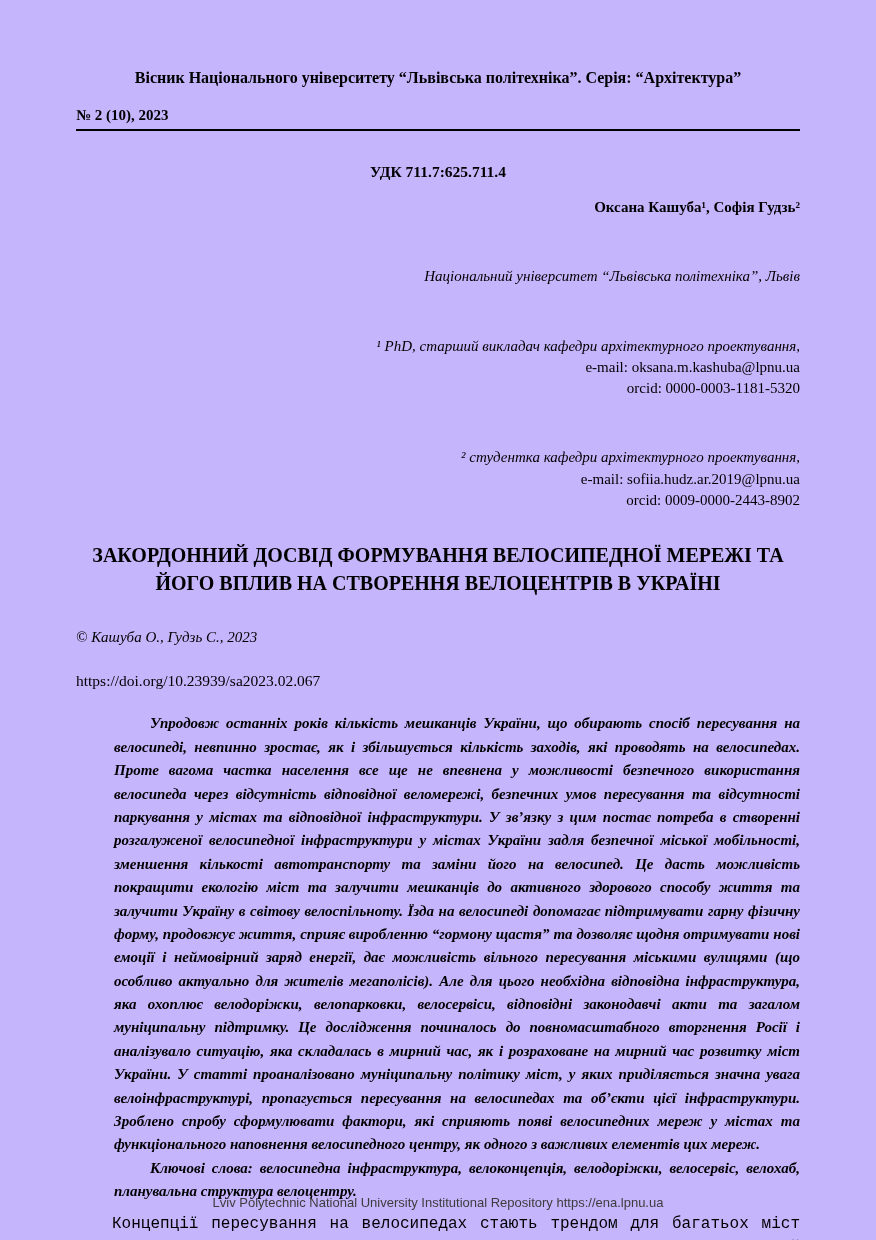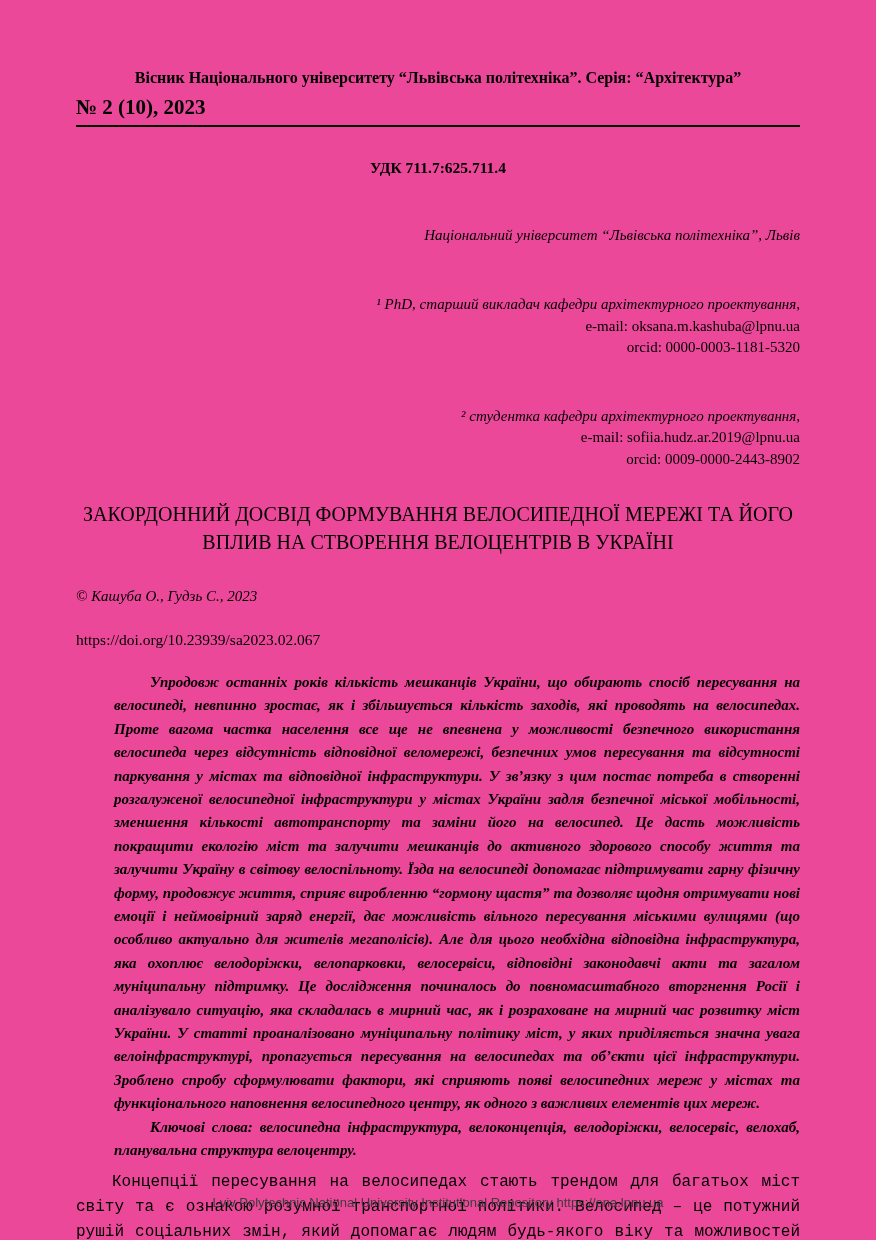--- a/index.html
+++ b/index.html
@@ -5,38 +5,38 @@
   html, body {
     margin: 0;
     padding: 0;
     background: #ffffff;
   }
   .page {
     position: relative;
     width: 876px;
     height: 1240px;
     margin: 0 auto;
-    background: #ec4899;
+    background: #c4b5fd;
     color: #000000;
     font-family: "Liberation Serif", "DejaVu Serif", serif;
     overflow: hidden;
   }
   .content {
     padding: 68px 76px 0 76px;
   }
   .journal-header {
     text-align: center;
     font-weight: bold;
     font-size: 16px;
     line-height: 1.25;
   }
   .issue-line {
     font-weight: bold;
-    font-size: 21px;
-    margin-top: 7px;
+    font-size: 15px;
+    margin-top: 19px;
   }
   .header-rule {
     border: none;
     border-top: 2px solid #000000;
     margin: 5px 0 0 0;
   }
   .udc {
     text-align: center;
     font-weight: bold;
     font-size: 15.5px;
@@ -47,21 +47,21 @@
     font-size: 15px;
     line-height: 1.42;
     margin-top: 16px;
   }
   .authors-names {
     font-weight: bold;
   }
   .italic { font-style: italic; margin-top: 48px; }
   .paper-title {
     text-align: center;
-    font-weight: normal;
+    font-weight: bold;
     font-size: 20px;
     line-height: 1.4;
     margin-top: 30px;
   }
   .copyright-line {
     font-style: italic;
     font-size: 15px;
     margin-top: 32px;
   }
   .doi-line {
@@ -113,20 +113,21 @@
 
     <div class="journal-header">Вісник Національного університету “Львівська політехніка”. Серія: “Архітектура”</div>
 
     <div class="issue-line">№ 2 (10), 2023</div>
 
     <hr class="header-rule">
 
     <div class="udc">УДК 711.7:625.711.4</div>
 
     <div class="authors-block">
+      <div class="authors-names">Оксана Кашуба¹, Софія Гудзь²</div>
       <div class="italic">Національний університет “Львівська політехніка”, Львів</div>
       <div class="italic">¹ PhD, старший викладач кафедри архітектурного проектування,</div>
       <div>e-mail: oksana.m.kashuba@lpnu.ua</div>
       <div>orcid: 0000-0003-1181-5320</div>
       <div class="italic">² студентка кафедри архітектурного проектування,</div>
       <div>e-mail: sofiia.hudz.ar.2019@lpnu.ua</div>
       <div>orcid: 0009-0000-2443-8902</div>
     </div>
 
     <div class="paper-title">ЗАКОРДОННИЙ ДОСВІД ФОРМУВАННЯ ВЕЛОСИПЕДНОЇ МЕРЕЖІ ТА ЙОГО ВПЛИВ НА СТВОРЕННЯ ВЕЛОЦЕНТРІВ В УКРАЇНІ</div>

